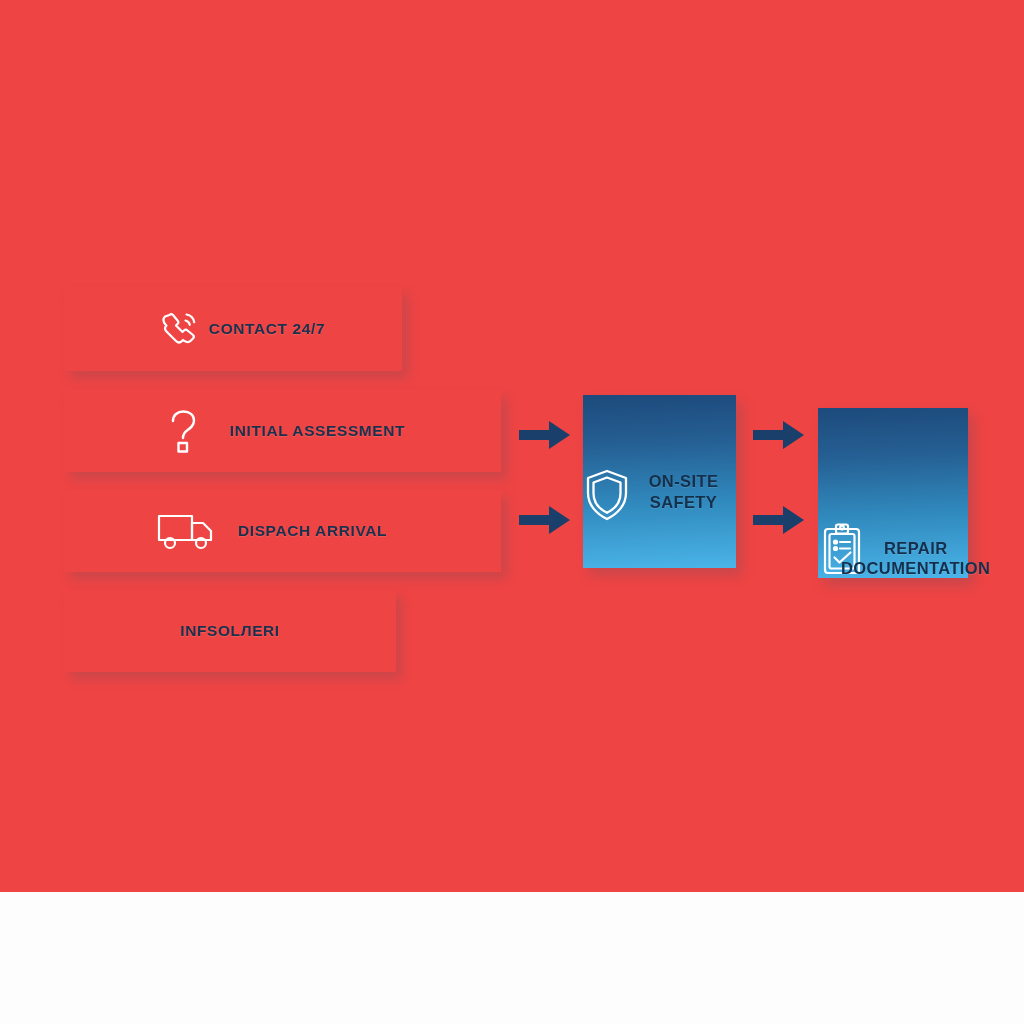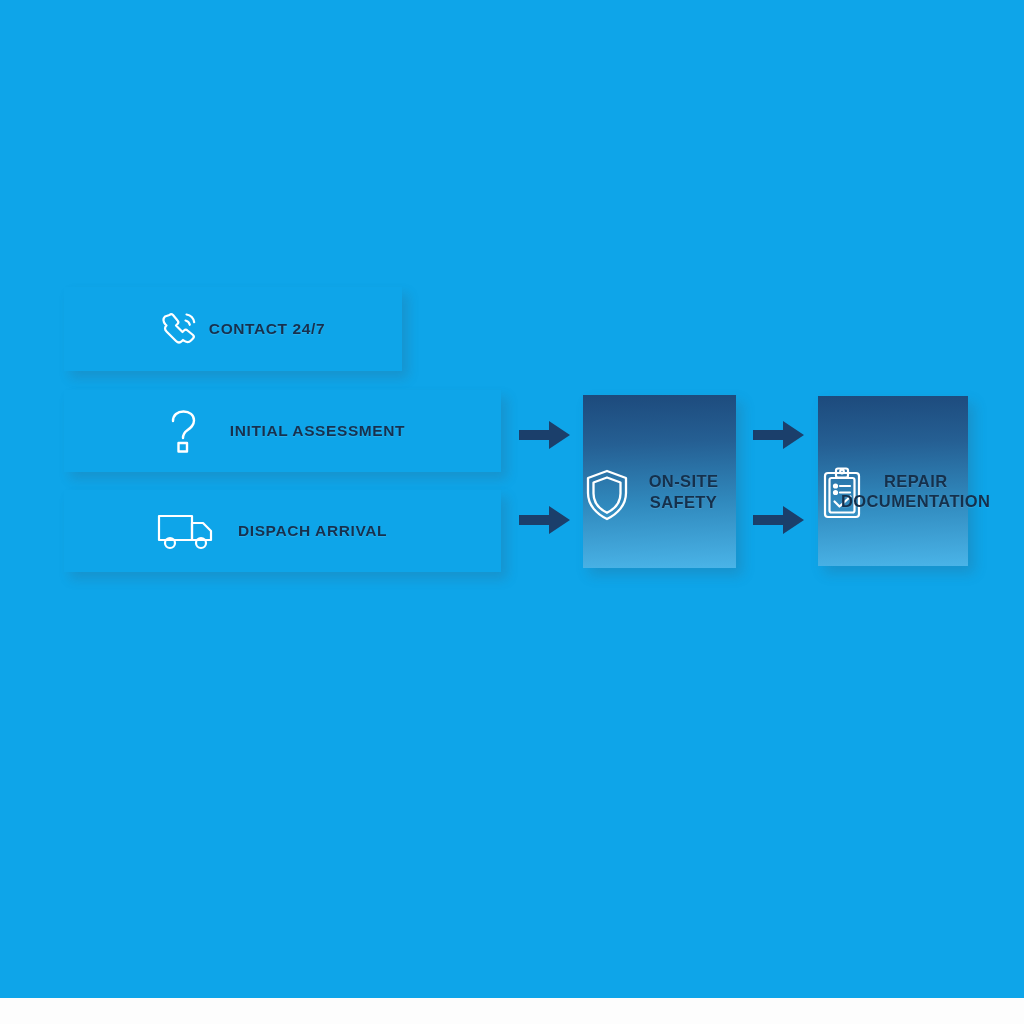--- a/index.html
+++ b/index.html
@@ -10,22 +10,22 @@
   body {
     width: 1024px;
     height: 1024px;
     background: #fdfdfd;
     font-family: "Liberation Sans", sans-serif;
     overflow: hidden;
   }
   #canvas {
     position: relative;
     width: 1024px;
-    height: 998px;
-    background: #0ea5e9;
+    height: 892px;
+    background: #ef4444;
   }
 
   
   .bar {
     position: absolute;
     display: flex;
     align-items: center;
     background: linear-gradient(100deg, #1c4a7d 0%, #1f5party 0%, #2a6ea4 42%, #3596cf 72%, #45b2e8 100%);
     box-shadow: 6px 7px 11px rgba(60, 80, 100, 0.20);
   }
@@ -83,21 +83,21 @@
     margin-left: -20px;
     text-align: center;
     color: #15304c;
     font-weight: bold;
     font-size: 16.5px;
     line-height: 1.22;
     letter-spacing: 0.4px;
     text-shadow: 0 1px 1px rgba(255,255,255,0.12);
   }
   #block-0 { left: 583px; top: 395px; width: 153px; height: 173px; }
-  #block-1 { left: 818px; top: 396px; width: 150px; height: 170px; }
+  #block-1 { left: 818px; top: 408px; width: 150px; height: 170px; align-items: flex-end; }
   #block-0 .block-label { width: 153px; margin-left: 0; }
   #block-1 .block-label { width: 200px; margin-left: -25px; }
 
   
   .arrow {
     position: absolute;
   }
   .arrow svg { display: block; }
   #arrow-0 { left: 519px; top: 419px; }
   #arrow-1 { left: 519px; top: 504px; }
@@ -139,20 +139,23 @@
       <svg width="60" height="42" viewBox="0 0 60 42" fill="none" stroke="#ffffff" stroke-width="2.2" stroke-linecap="round" stroke-linejoin="round">
         <path d="M3 6 H36 V30 H3 Z"></path>
         <path d="M36 13 H47 L55 21 V30 H36 Z"></path>
         <circle cx="14" cy="33" r="5"></circle>
         <circle cx="45" cy="33" r="5"></circle>
       </svg>
     </span>
     <span class="bar-label">DISPACH ARRIVAL</span>
   </div>
 
+  <div class="bar" id="bar-3">
+    <span class="bar-label">INFSOLЛERI</span>
+  </div>
 
   <div class="arrow" id="arrow-0">
     <svg width="52" height="32" viewBox="0 0 52 32">
       <path d="M0 11 H30 V2 L51 16 L30 30 V21 H0 Z" fill="#1b3f6b"></path>
     </svg>
   </div>
   <div class="arrow" id="arrow-1">
     <svg width="52" height="32" viewBox="0 0 52 32">
       <path d="M0 11 H30 V2 L51 16 L30 30 V21 H0 Z" fill="#1b3f6b"></path>
     </svg>

